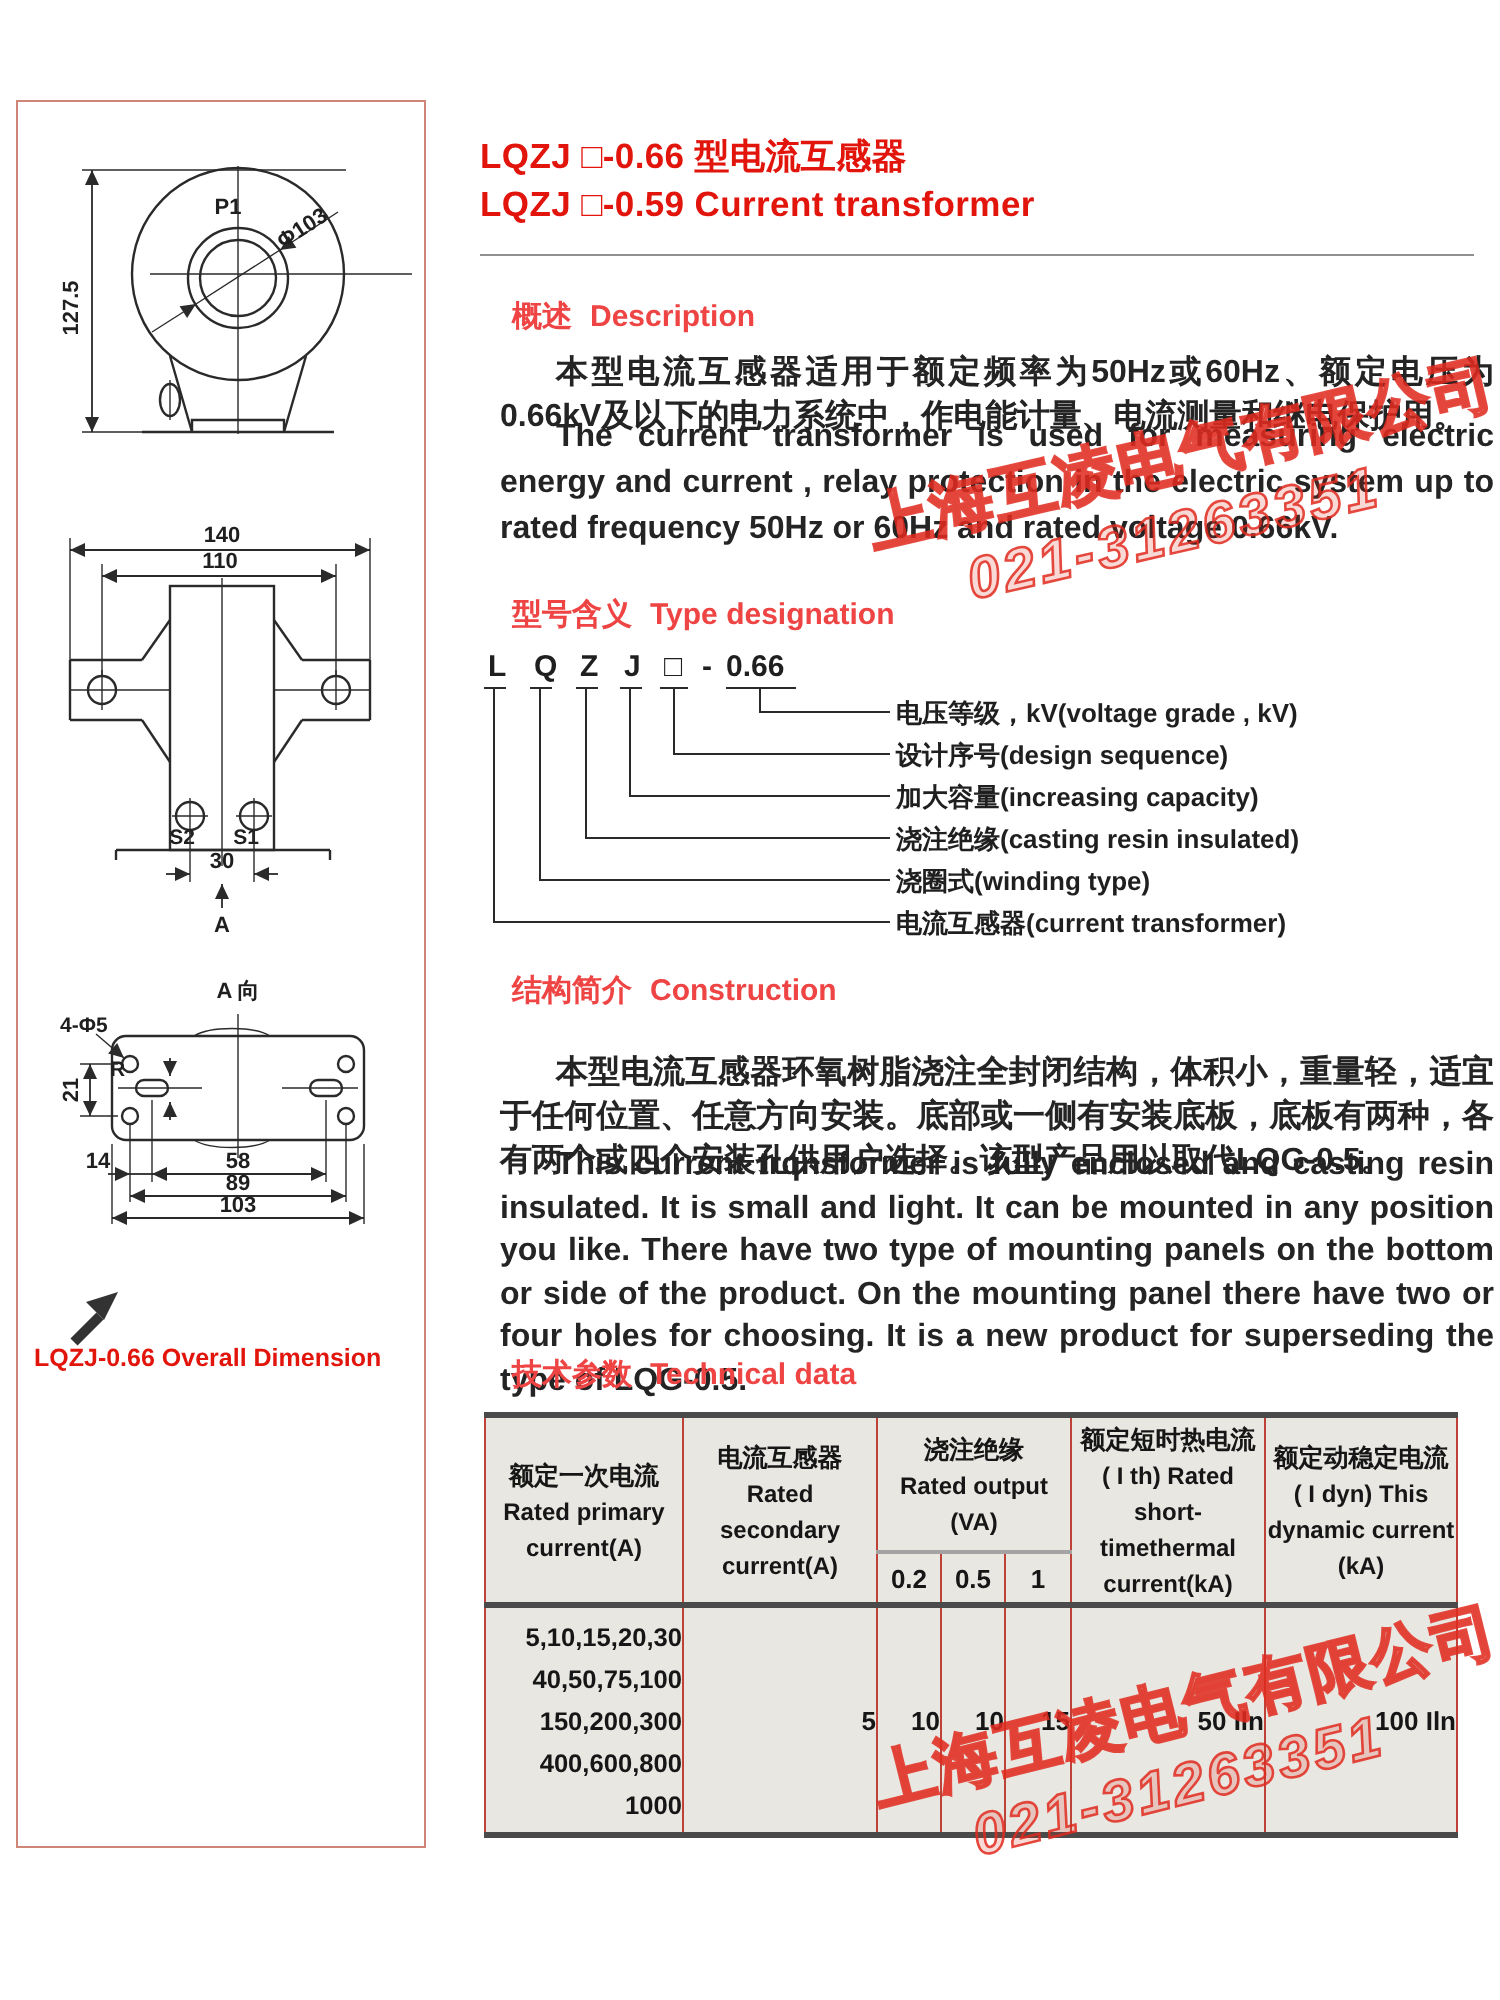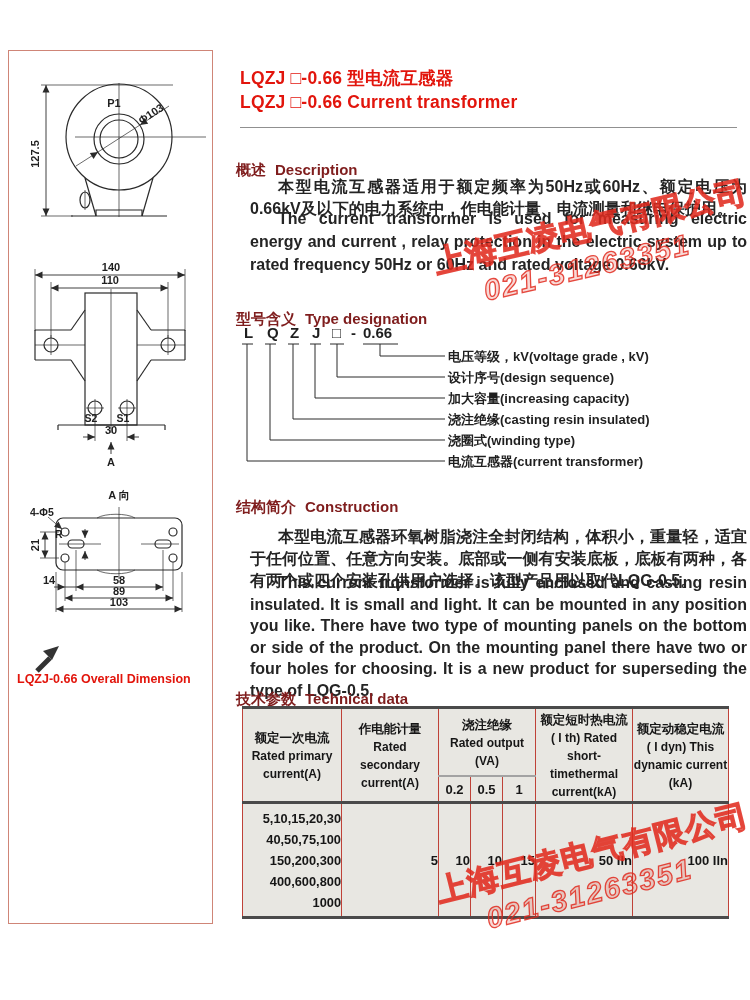--- a/index.html
+++ b/index.html
@@ -17,21 +17,21 @@
   .left-panel svg{position:absolute;left:0;}
   svg text{font-family:"Liberation Sans","DejaVu Sans",sans-serif;fill:#1f1f1f;}
   .dwg-line{stroke:#2a2a2a;stroke-width:1.2;fill:none;}
   .dwg-thin{stroke:#2a2a2a;stroke-width:0.7;fill:none;}
   .dwg-dim{stroke:#2a2a2a;stroke-width:0.9;fill:none;}
   .dim-t{font-size:11px;font-weight:bold;}
   .dim-s{font-size:10.5px;font-weight:bold;}
   
   .title-cn,.title-en{position:absolute;left:240px;color:#e2150c;font-weight:bold;font-size:17.5px;letter-spacing:0.2px;}
   .divider{position:absolute;left:240px;top:127px;width:497px;height:1px;background:#909090;}
-  .sec-h{position:absolute;left:236px;color:#7f1d1d;font-weight:bold;font-size:15px;margin-top:12px;}
+  .sec-h{position:absolute;left:256px;color:#ef4444;font-weight:bold;font-size:15px;}
   .sec-h .en{margin-left:9px;}
   .para{
     position:absolute;left:240px;width:497px;font-size:16px;font-weight:bold;
     line-height:22px;text-align:justify;text-indent:28px;color:#242424;margin-left:10px;
   }
   .para.en{line-height:23px;}
   
   .tech-table{
     position:absolute;left:242px;top:706px;border-collapse:collapse;table-layout:fixed;
     width:486px;background:#e8e7e2;
@@ -202,21 +202,21 @@
     <g>
       <line x1="36" y1="670" x2="49" y2="657" stroke="#333" stroke-width="5"></line>
       <polygon points="58,645 42,650 51,659" fill="#333"></polygon>
     </g>
 
     <text class="caption-red" x="16" y="682">LQZJ-0.66 Overall Dimension</text>
   </svg>
 </div>
 
 <div class="title-cn" style="top:66px;text-align:right;">LQZJ □-0.66 型电流互感器</div>
-<div class="title-en" style="top:92px;">LQZJ □-0.66 Current transformer</div>
+<div class="title-en" style="top:92px;">LQZJ □-0.59 Current transformer</div>
 <div class="divider"></div>
 
 <div class="sec-h" style="top:149px;">
   <span>概述</span><span class="en">Description</span>
 </div>
 <div class="para" style="top:176px;">本型电流互感器适用于额定频率为50Hz或60Hz、额定电压为0.66kV及以下的电力系统中，作电能计量、电流测量和继电保护用。</div>
 <div class="para en" style="top:207px;">The current transformer is used for measuring electric energy and current , relay protection in the electric system up to rated frequency 50Hz or 60Hz and rated voltage 0.66kV.</div>
 
 <div class="sec-h" style="top:298px;">
   <span>型号含义</span><span class="en">Type designation</span>
@@ -276,21 +276,21 @@
       <col style="width:96px">
   </colgroup>
   <tbody>
   <tr>
     <th rowspan="2">
       <div class="hl-cn">额定一次电流</div>
       <div class="hl-en">Rated primary</div>
       <div class="hl-en">current(A)</div>
     </th>
     <th rowspan="2">
-      <div class="hl-cn">作电能计量</div>
+      <div class="hl-cn">电流互感器</div>
       <div class="hl-en">Rated secondary</div>
       <div class="hl-en">current(A)</div>
     </th>
     <th colspan="3" style="height:62px;">
       <div class="hl-cn">浇注绝缘</div>
       <div class="hl-en">Rated output</div>
       <div class="hl-en">(VA)</div>
     </th>
     <th rowspan="2">
       <div class="hl-cn">额定短时热电流</div>

